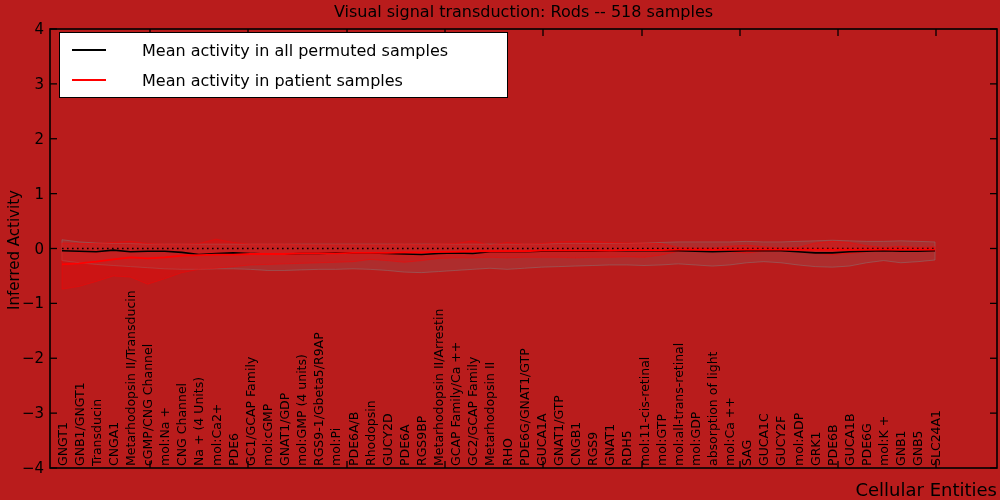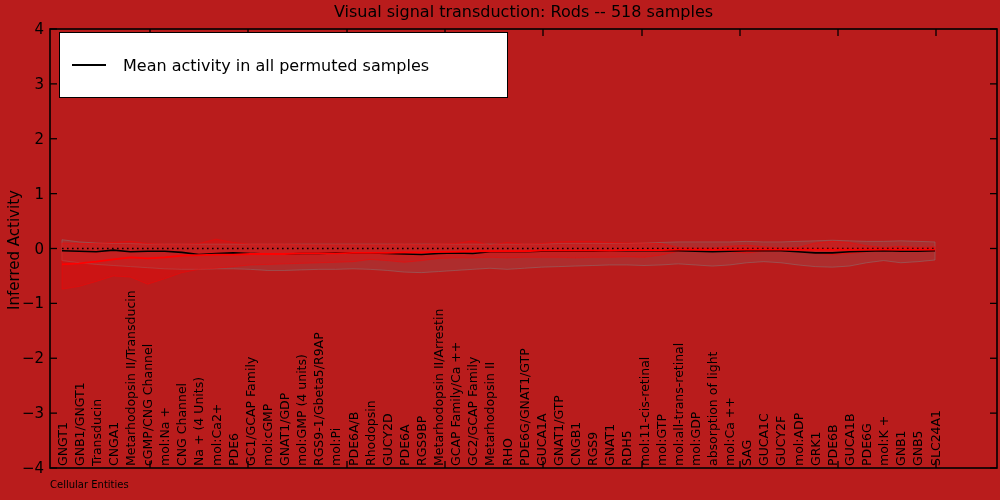--- a/index.html
+++ b/index.html
@@ -10,38 +10,38 @@
   }
   .chart-title{
     position:absolute;left:50px;width:947px;top:2px;text-align:center;
     font-size:16px;color:#000;
   }
   .y-axis-label{
     position:absolute;left:-51px;top:241px;width:130px;text-align:center;
     font-size:15px;transform:rotate(-90deg);transform-origin:50% 50%;
   }
   .x-axis-label{
-    position:absolute;left:50px;width:947px;top:479px;text-align:left;
-    font-size:10px;
+    position:absolute;left:50px;width:947px;top:479px;text-align:right;
+    font-size:18px;
   }
   .ytick-label{
     position:absolute;left:0;width:44px;text-align:right;font-size:15px;
     line-height:16px;
   }
   .cat-label{
     position:absolute;white-space:nowrap;font-size:12.5px;line-height:13px;
     transform:rotate(-90deg);transform-origin:0 100%;
   }
   svg.plot{position:absolute;left:0;top:0;}
   .legend{
     position:absolute;left:59px;top:32px;width:449px;height:66px;
     border:1.8px solid #000;background:#ffffff;box-sizing:border-box;
     display:flex;flex-direction:column;justify-content:space-evenly;
   }
-  .legend-row{display:flex;align-items:center;height:26px;}
+  .legend-row{display:flex;align-items:center;height:26px;gap:19px;}
   .legend-line{display:inline-block;width:34px;height:0;border-top-width:2px;border-top-style:solid;margin-left:12px;}
   .legend-text{margin-left:17px;font-size:16px;}
 </style>
 </head>
 <body>
 
 <div class="figure">
   <div class="chart-title">Visual signal transduction: Rods -- 518 samples</div>
   <div class="y-axis-label">Inferred Activity</div>
   <div class="x-axis-label">Cellular Entities</div>
@@ -155,14 +155,18 @@
       <div class="cat-label" style="left: 907.265px; top: 453px;">GNB1</div>
       <div class="cat-label" style="left: 924.382px; top: 453px;">GNB5</div>
       <div class="cat-label" style="left: 941.5px; top: 453px;">SLC24A1</div>
     </div>
 
   <div class="legend">
     <div class="legend-row">
       <span class="legend-line" id="legend-line-0" style="border-top-color: rgb(0, 0, 0);"></span>
       <span class="legend-text">Mean activity in all permuted samples</span>
     </div>
+    <div class="legend-row">
+      <span class="legend-line" id="legend-line-1" style="border-top-color: rgb(255, 0, 0);"></span>
+      <span class="legend-text">Mean activity in patient samples</span>
+    </div>
   </div>
 </div>
 
 </body></html>

